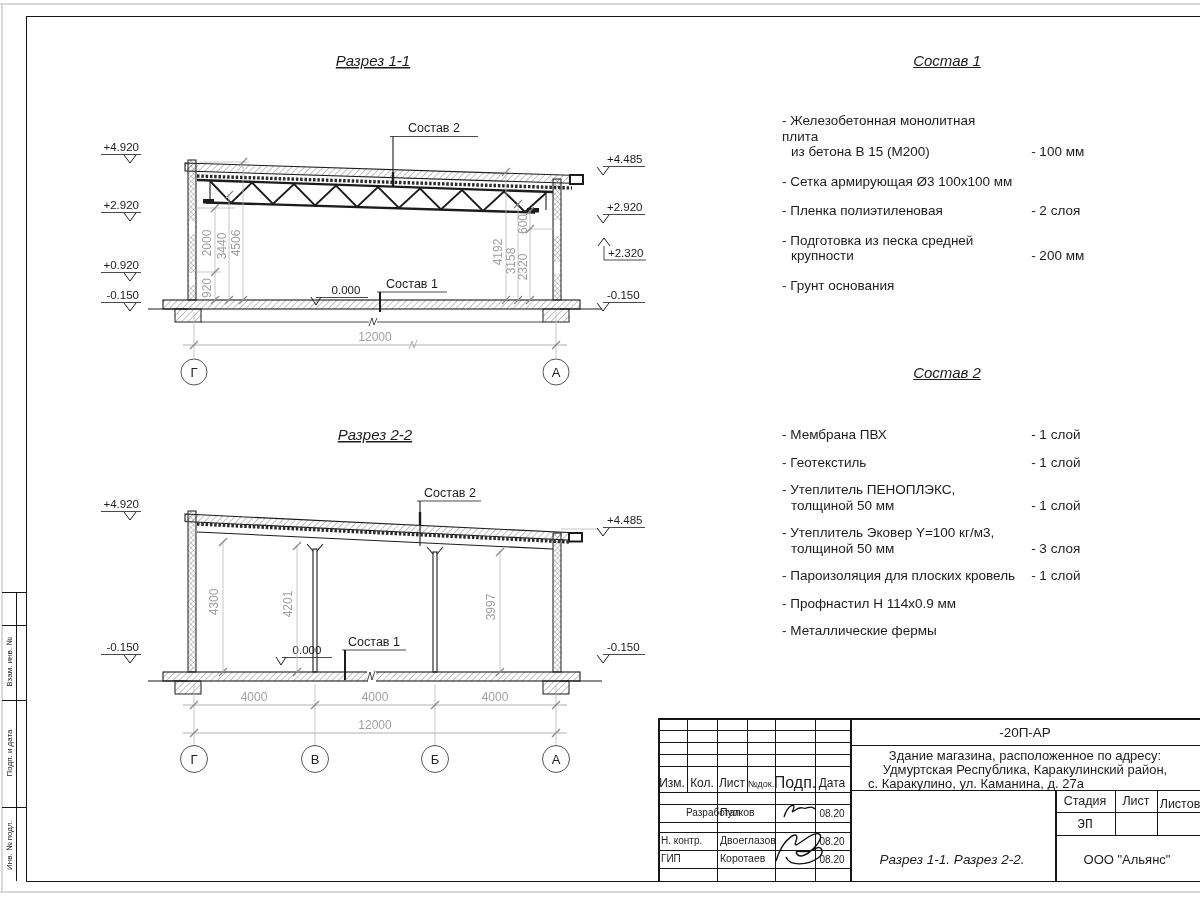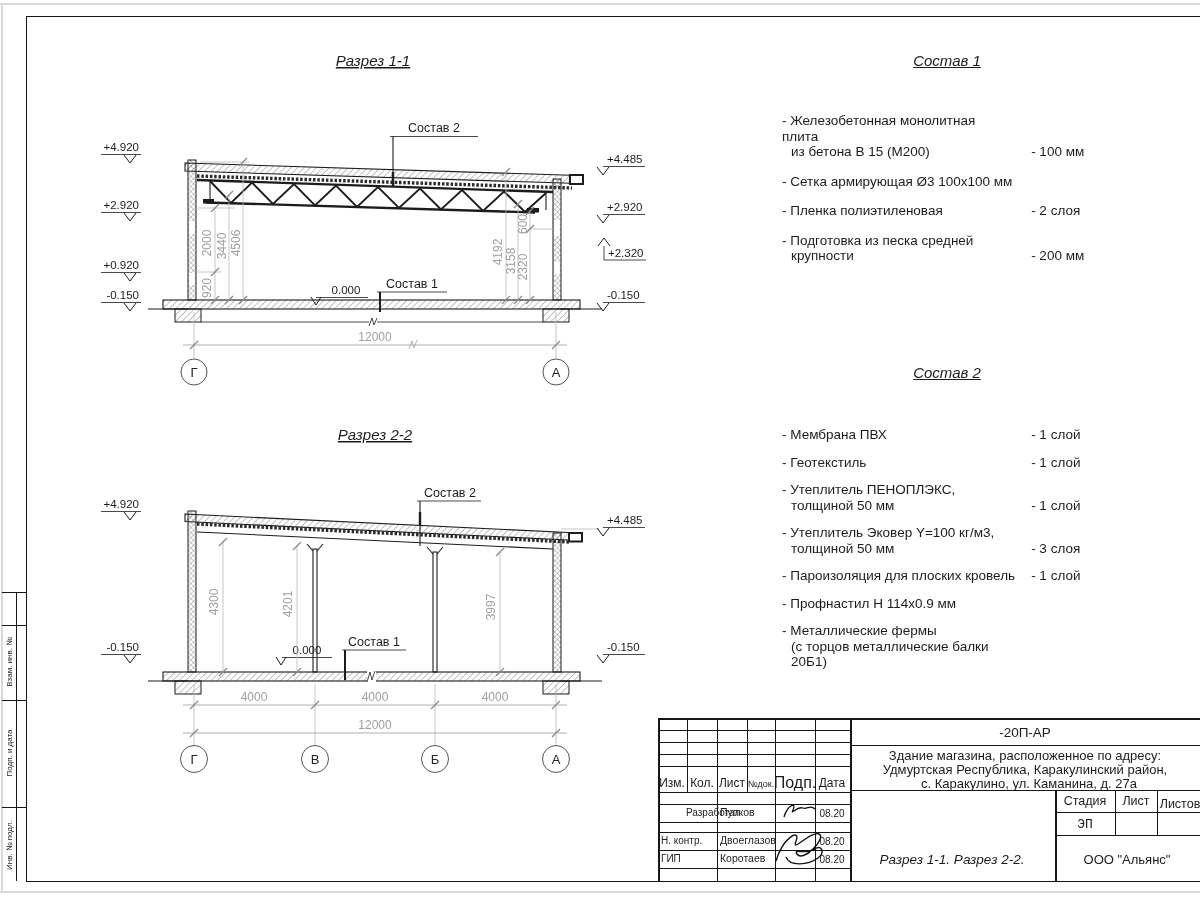--- a/index.html
+++ b/index.html
@@ -377,20 +377,26 @@
           </div>
         <div class="vl">-  2 слоя</div>
       </div>
       <div class="item gap14">
         <div class="nm">
             <div>- Подготовка из песка средней</div>
             <div class="l2">крупности</div>
           </div>
         <div class="vl">- 200 мм</div>
       </div>
+      <div class="item gap14">
+        <div class="nm">
+            <div>- Грунт основания</div>
+          </div>
+        <div class="vl"></div>
+      </div>
     </div>
   </div>
 
   <div class="sostav" style="left:782px;top:364px;">
     <div class="ttl">Состав 2</div>
     <div class="items" style="margin-top:46px;">
       <div class="item gap12">
         <div class="nm">
             <div>- Мембрана ПВХ</div>
           </div>
@@ -424,21 +430,20 @@
       </div>
       <div class="item gap12">
         <div class="nm">
             <div>- Профнастил Н 114х0.9 мм</div>
           </div>
         <div class="vl"></div>
       </div>
       <div class="item gap12">
         <div class="nm">
             <div>- Металлические фермы</div>
-            <div class="l2">(с торцов металлические балки 20Б1)</div>
           </div>
         <div class="vl"></div>
       </div>
     </div>
   </div>
 
   <div>
 
     <div class="hln" style="left:658px;top:718px;width:542px;height:1.6px;"></div>
     <div class="hln" style="left:658px;top:880.5px;width:542px;height:1.6px;"></div>
@@ -466,21 +471,21 @@
     <div class="hln" style="left:658px;top:868px;width:192px;height:0.9px;"></div>
 
     <div class="hln" style="left:850px;top:745px;width:350px;height:1.3px;"></div>
     <div class="hln" style="left:850px;top:790px;width:350px;height:1.3px;"></div>
     <div class="hln" style="left:1055px;top:812px;width:145px;height:1px;"></div>
     <div class="hln" style="left:1055px;top:835px;width:145px;height:1px;"></div>
 
     <div class="stext ctr" style="left:1025px;top:732px;font-size:13.5px;">-20П-АР</div>
     <div class="stext ctr" style="left:1025px;top:755px;font-size:13px;">Здание магазина, расположенное по адресу:</div>
     <div class="stext ctr" style="left:1025px;top:769px;font-size:13px;">Удмуртская Республика, Каракулинский район,</div>
-    <div class="stext ctr" style="left:1029px;top:783px;font-size:13px;">с. Каракулино, ул. Каманина, д. 27а</div>
+    <div class="stext ctr" style="left:976px;top:783px;font-size:13px;">с. Каракулино, ул. Каманина, д. 27а</div>
 
     <div class="stext ctr" style="left:672px;top:783px;font-size:12px;">Изм.</div>
     <div class="stext ctr" style="left:702px;top:783px;font-size:12px;">Кол.</div>
     <div class="stext ctr" style="left:732px;top:783px;font-size:12px;">Лист</div>
     <div class="stext ctr" style="left:761px;top:784px;font-size:9px;">№док.</div>
     <div class="stext ctr" style="left:795px;top:783px;font-size:16px;">Подп.</div>
     <div class="stext ctr" style="left:832px;top:783px;font-size:12px;">Дата</div>
 
     <div class="stext" style="left:661px;top:807px;font-size:10px;margin-left:25px;">Разработал</div>
     <div class="stext" style="left:720px;top:806px;font-size:10.5px;">Пупков</div>

